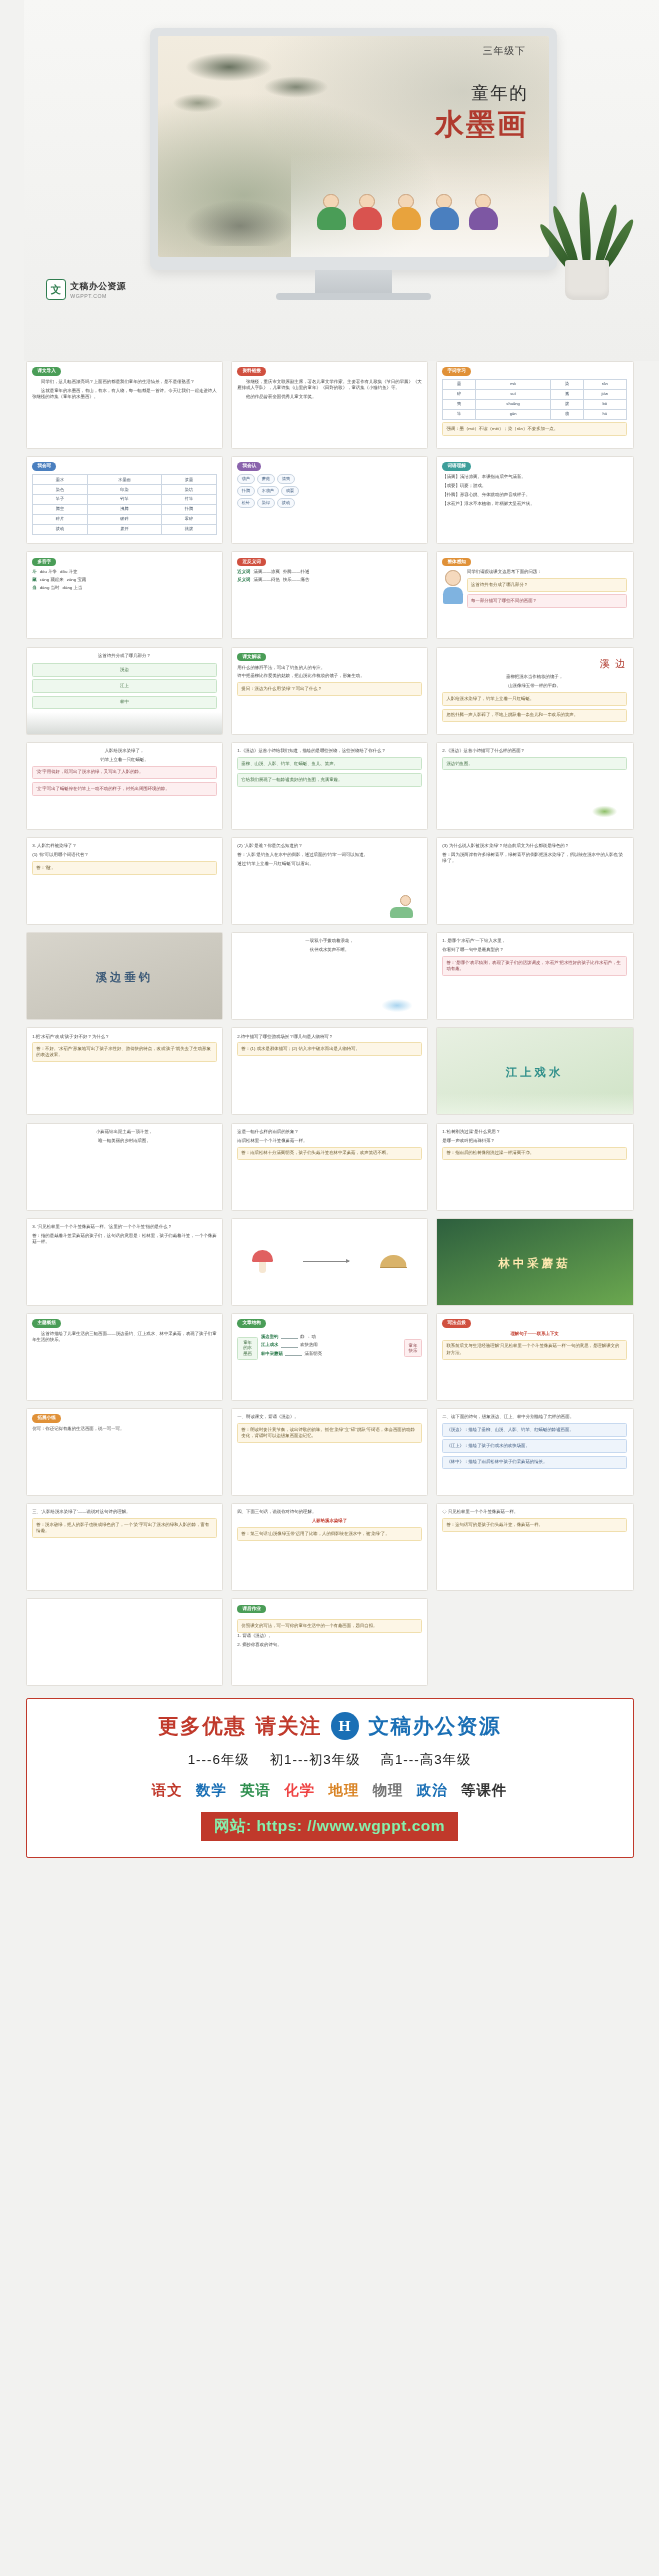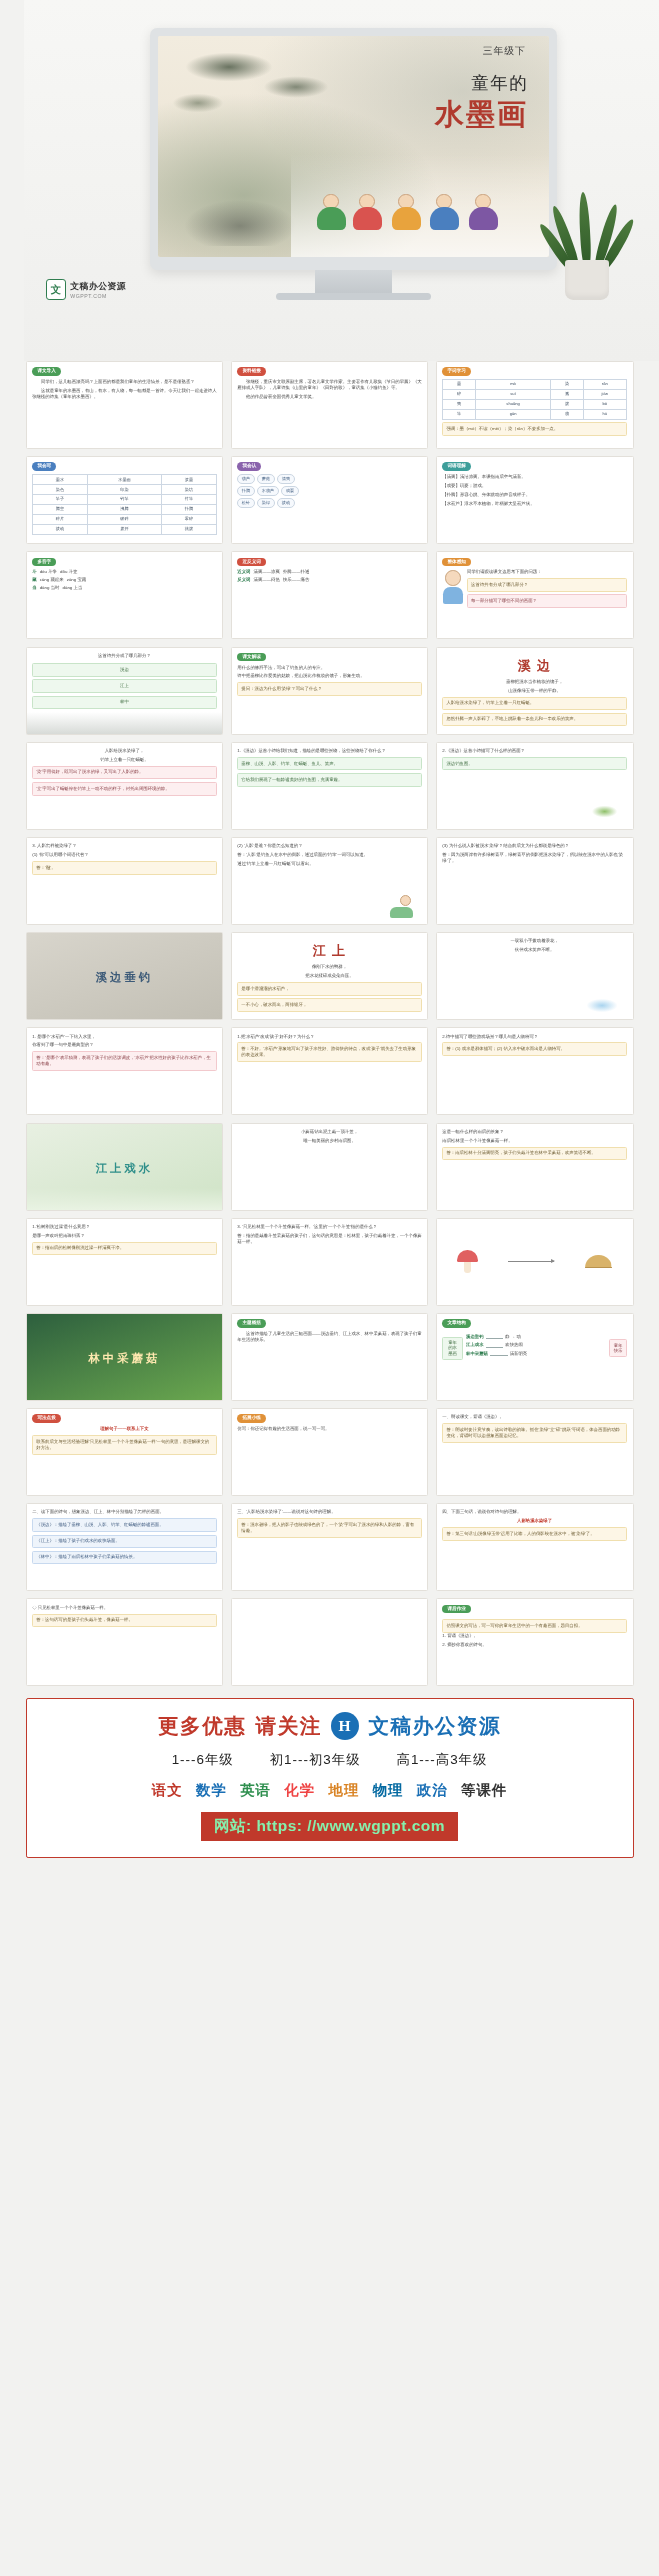--- a/index.html
+++ b/index.html
@@ -73,21 +73,21 @@
   }
   .kid { position:absolute; bottom:0; width:38px; height:36px; }
   .kid .head { position:absolute; top:0; left:10.3px; width:15.5px; height:15.5px; border-radius:50%; background:#f3d6b6; border:1px solid #caa27e; }
   .kid .body { position:absolute; bottom:0; left:4.1px; width:29px; height:23px; border-radius:13.4px 13.4px 5.2px 5.2px; }
   .kid.k1 { left:0; }    .kid.k1 .body { background:#4a9d57; }
   .kid.k2 { left:36px; } .kid.k2 .body { background:#d9534f; }
   .kid.k3 { left:75px;} .kid.k3 .body { background:#e8a33d; }
   .kid.k4 { left:113px;} .kid.k4 .body { background:#4a7fbf; }
   .kid.k5 { left:152px;} .kid.k5 .body { background:#7d57a3; }
   .slide-title {
-    position:absolute; right:20.6px; top:35px;
+    position:absolute; right:20.6px; top:45px;
     text-align:right;
     font-family:"Liberation Serif", serif;
   }
   .slide-title .t1 { font-size:17.5px; color:#2d2d2d; letter-spacing:1.5px; }
   .slide-title .t2 { font-size:29px; color:#b03a2e; font-weight:bold; letter-spacing:2.1px; }
   .slide-grade {
     position:absolute; right:23px; top:9.3px;
     font-size:9.8px; color:#3b3b3b; letter-spacing:1px;
   }
   .monitor-stand {
@@ -157,21 +157,21 @@
     border-radius:4.6px;
     padding:1px 5.2px;
     margin-bottom:3.1px;
   }
   .card .hd.red { background:#d0503f; }
   .card .hd.org { background:#e09138; }
   .card .hd.blue { background:#4a7fbf; }
   .card .hd.pur { background:#8a63ac; }
   .card .hd.teal { background:#3d9e9a; }
   .card .ttl-center {
-    text-align:center; font-size:13px; color:#b03a2e; font-weight:bold;
+    text-align:right; font-size:10px; color:#b03a2e; font-weight:normal;
     letter-spacing:1.5px; font-family:"Liberation Serif", serif;
     margin:4.1px 0 3.1px;
   }
   .card p { margin:0 0 2.6px 0; }
   .card .ind { text-indent:2em; }
   .note {
     background:#fdf6e6; border:0.5px solid #f0dfae; border-radius:1.5px;
     padding:2.6px 3.1px; margin-top:2.6px; color:#6b5a30;
   }
   .note.pink { background:#fdeff0; border-color:#f2c9cd; color:#8a4048; }
@@ -238,21 +238,21 @@
     font-size:20.6px; font-weight:bold; color:#c0392b; letter-spacing:1.5px;
     font-family:"Liberation Serif", serif;
   }
   .ad .hlogo {
     width:28px; height:28px; border-radius:50%; background:#1a6fb5; color:#fff;
     display:flex; align-items:center; justify-content:center;
     font-size:15.5px; font-weight:bold; font-family:"Liberation Serif", serif;
   }
   .ad .r1 .blue { color:#1a6fb5; }
   .ad .r2 {
-    margin-top:11.3px; display:flex; justify-content:center; gap:36px;
+    margin-top:11.3px; display:flex; justify-content:center; gap:20px;
     font-size:13.4px; color:#222; letter-spacing:1px;
   }
   .ad .r3 {
     margin-top:11.3px; display:flex; justify-content:center; gap:13.4px;
     font-size:14.4px; font-weight:bold; letter-spacing:1px;
   }
   .ad .r4 {
     margin-top:12.4px; display:inline-block; background:#c0392b; color:#86efac;
     font-size:15.5px; font-weight:bold; padding:4.1px 13.4px; letter-spacing:0.5px;
   }
@@ -545,27 +545,20 @@
 
     <div class="card">
       <p>(3) 为什么说人影被溪水'染绿'？结合前后文为什么都说是绿色的？</p>
       <p>答：因为溪两岸有许多绿树青草，绿树青草的倒影把溪水染绿了，所以映在溪水中的人影也'染绿'了。</p>
     </div>
 
     <div class="card photo">
       <div class="bigtitle ink">溪边垂钓</div>
     </div>
 
-    <div class="card">
-      <div class="ttl-center">江 上</div>
-      <p class="center">像刚下水的鸭群，</p>
-      <p class="center">把水花揉碎成朵朵白莲。</p>
-      <div class="note">是哪个滑溜溜的水葫芦，</div>
-      <div class="note">一不小心，破水而出，两排银牙，</div>
-    </div>
 
     <div class="card">
       <p class="center">一双双小手拨动着浪花，</p>
       <p class="center">伙伴戏水笑声不断。</p>
       <div style="position:absolute;right:7.2px;bottom:6.2px;width:46px;height:25px;background:radial-gradient(ellipse 21.6px 9.3px at 23px 17.5px,#a9d4ef 0%,rgba(169,212,239,0) 72%);"></div>
     </div>
 
     <div class="card">
       <p>1. 是哪个'水葫芦'一下钻入水里，</p>
       <p>你看到了哪一句中是最典型的？</p>
@@ -720,21 +713,21 @@
       <span>1---6年级</span>
       <span>初1---初3年级</span>
       <span>高1---高3年级</span>
     </div>
     <div class="r3">
       <span style="color:#c0392b">语文</span>
       <span style="color:#1a6fb5">数学</span>
       <span style="color:#2f8f4f">英语</span>
       <span style="color:#ef4444">化学</span>
       <span style="color:#d98324">地理</span>
-      <span style="color:#0369a1">物理</span>
+      <span style="color:#737373">物理</span>
       <span style="color:#1a6fb5">政治</span>
       <span style="color:#333">等课件</span>
     </div>
     <div class="r4">
       <span>网站:</span>
       <span>https: //www.wgppt.com</span>
     </div>
   </div>
 
 </div>

